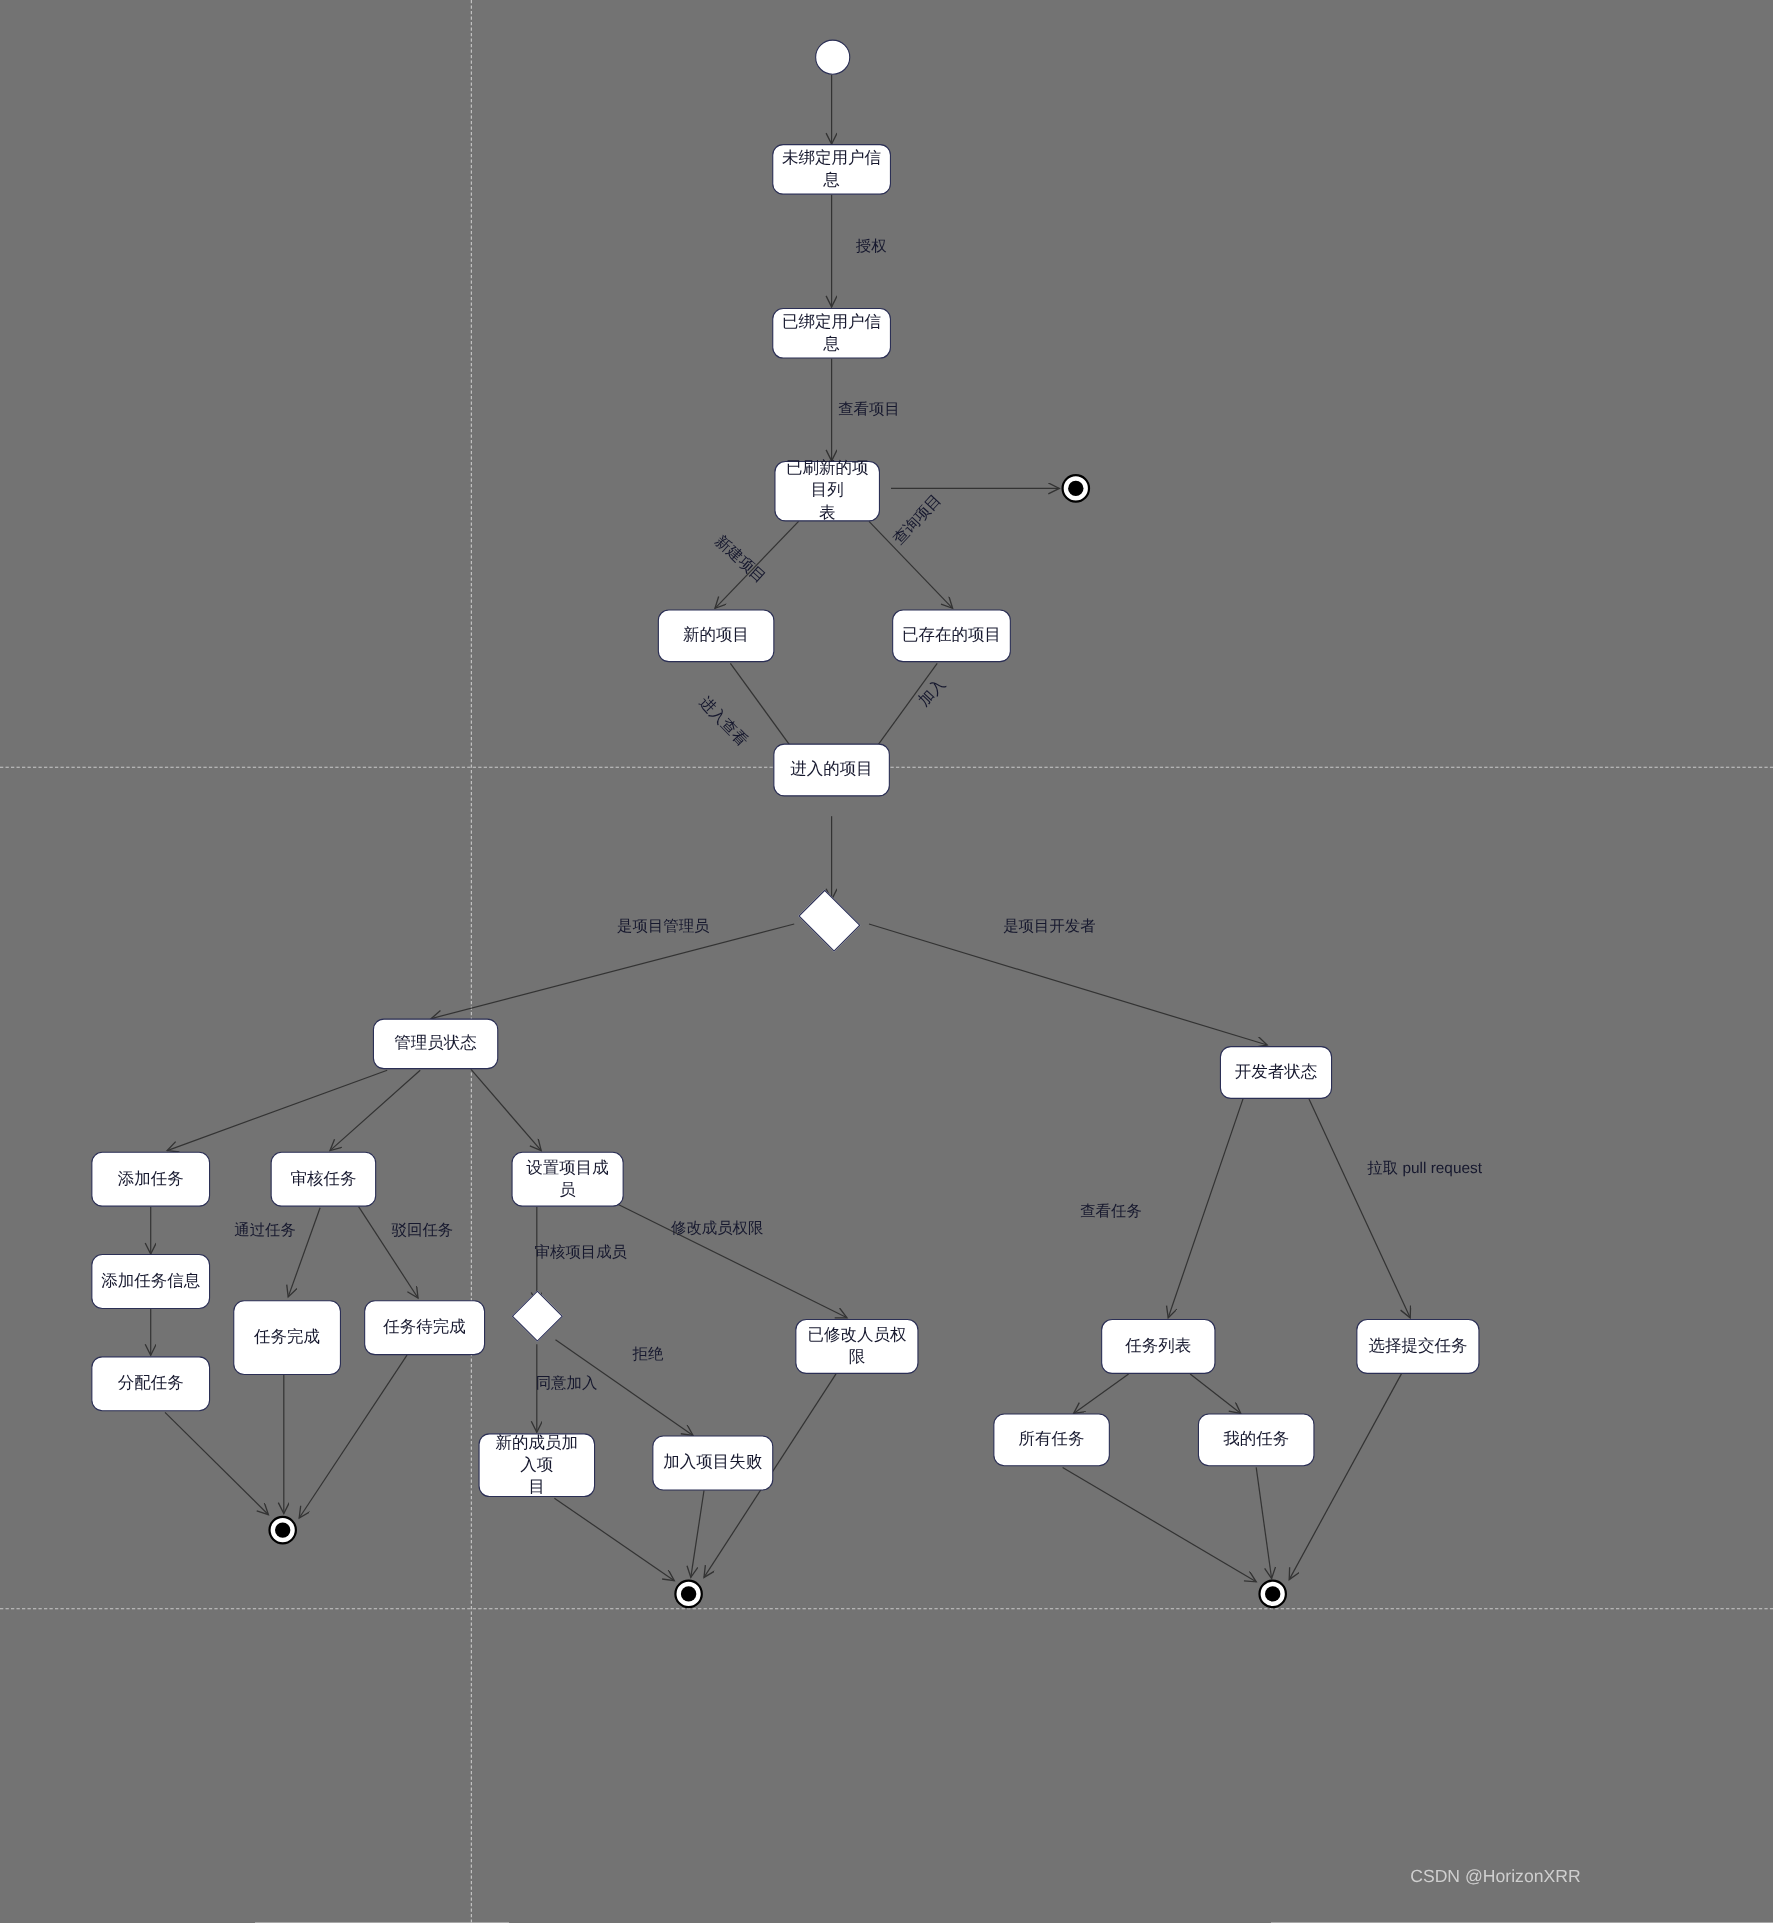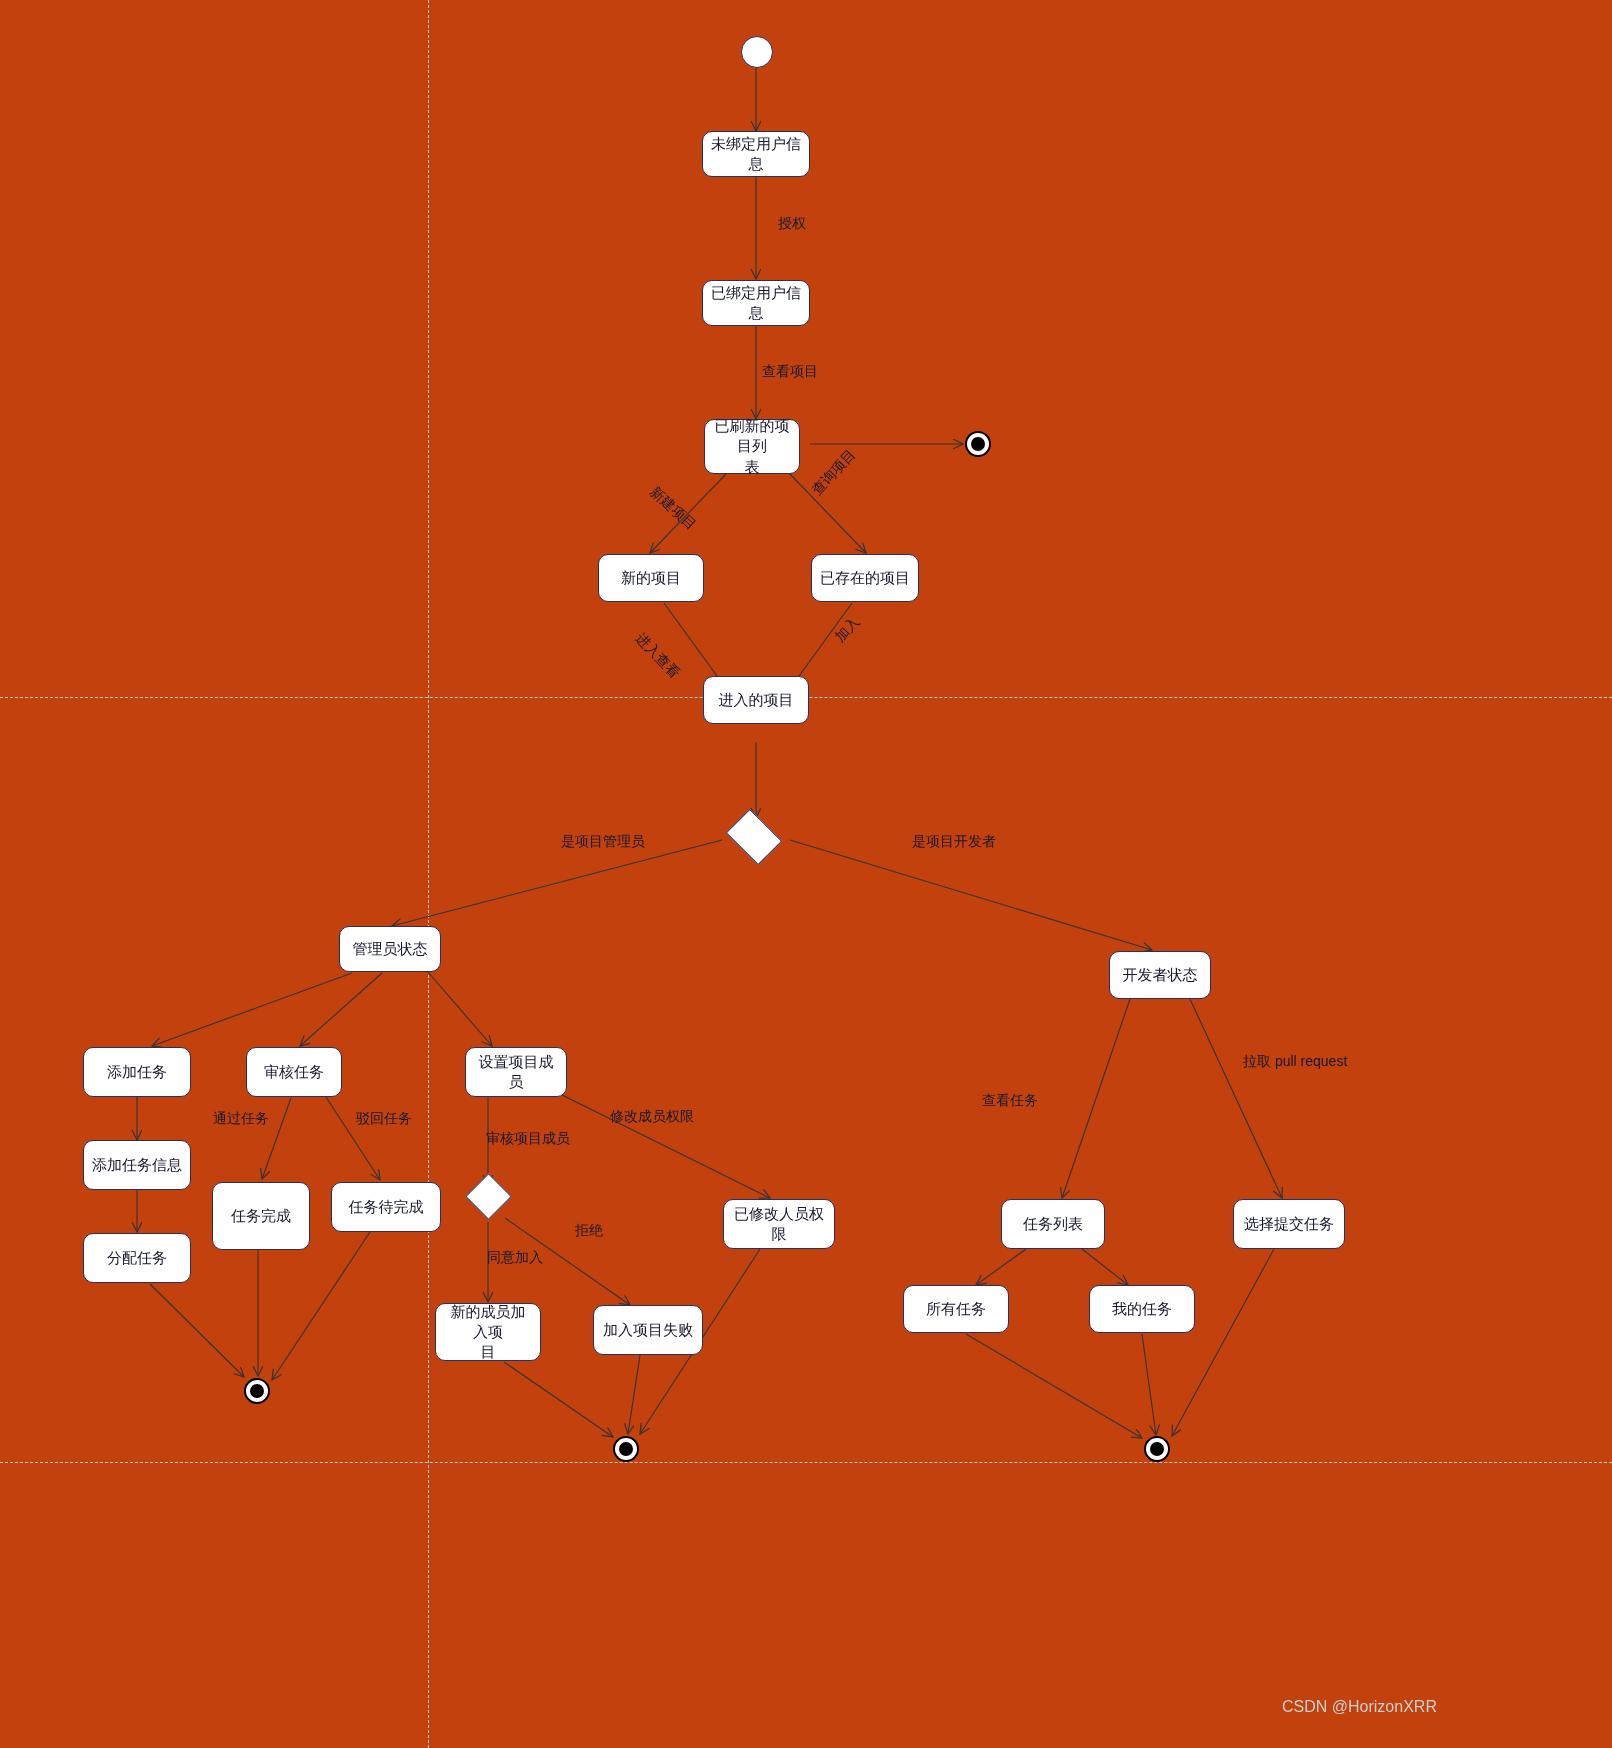--- a/index.html
+++ b/index.html
@@ -4,21 +4,21 @@
 <style>
   html, body {
     margin: 0;
     padding: 0;
     background: #ffffff;
   }
   #canvas {
     position: relative;
     width: 1612px;
     height: 1748px;
-    background: #c2410c;
+    background: #737373;
     font-family: "Liberation Sans", "DejaVu Sans", sans-serif;
     overflow: hidden;
   }
   #edges {
     position: absolute;
     left: 0;
     top: 0;
     width: 1612px;
     height: 1748px;
     pointer-events: none;
@@ -204,21 +204,21 @@
 
   <div class="node" style="left:704px; top:419px; width:96px; height:55px; white-space:pre-line;">已刷新的项目列
 表</div>
 
   <div class="node" style="left:598px; top:554px; width:106px; height:48px;">新的项目</div>
 
   <div class="node" style="left:811px; top:554px; width:108px; height:48px;">已存在的项目</div>
 
   <div class="node" style="left:703px; top:676px; width:106px; height:48px;">进入的项目</div>
 
-  <div class="node" style="left:339px; top:926px; width:102px; height:46px;">管理员状态</div>
+  <div class="node" style="left:339px; top:926px; width:114px; height:46px;">管理员状态</div>
 
   <div class="node" style="left:1109px; top:951px; width:102px; height:48px;">开发者状态</div>
 
   <div class="node" style="left:83px; top:1047px; width:108px; height:50px;">添加任务</div>
 
   <div class="node" style="left:83px; top:1140px; width:108px; height:50px;">添加任务信息</div>
 
   <div class="node" style="left:83px; top:1233px; width:108px; height:50px;">分配任务</div>
 
   <div class="node" style="left:246px; top:1047px; width:96px; height:50px;">审核任务</div>

